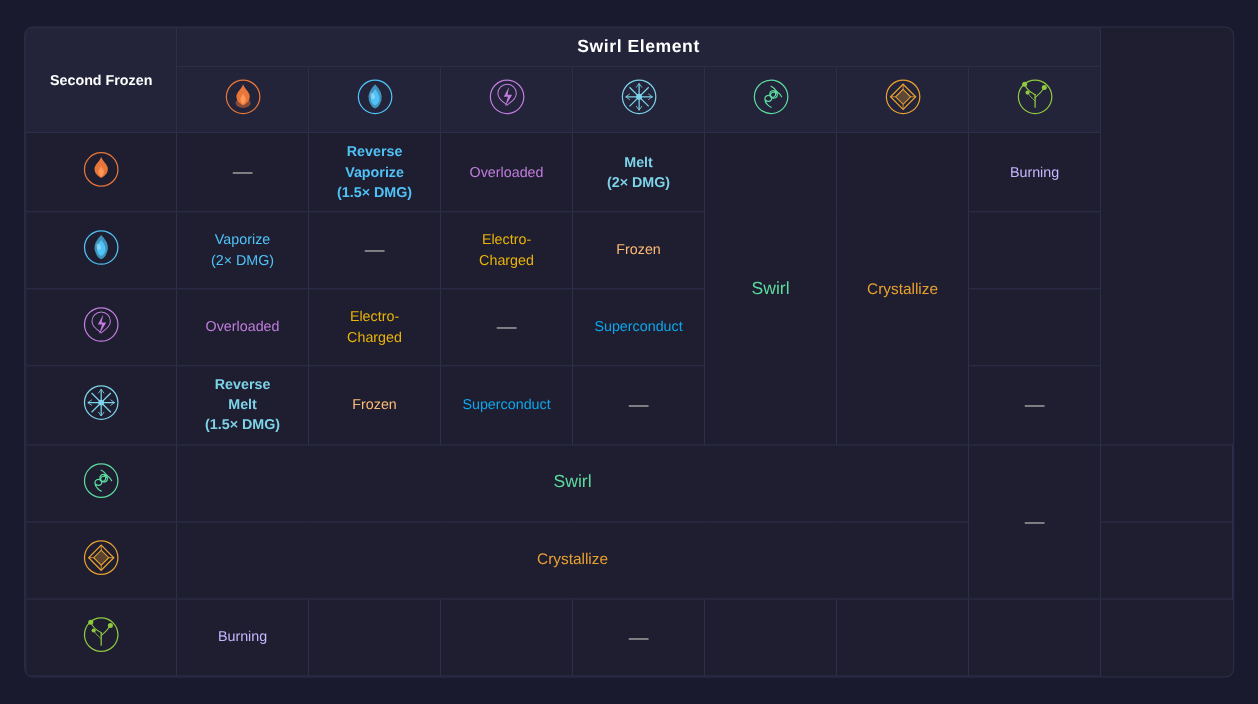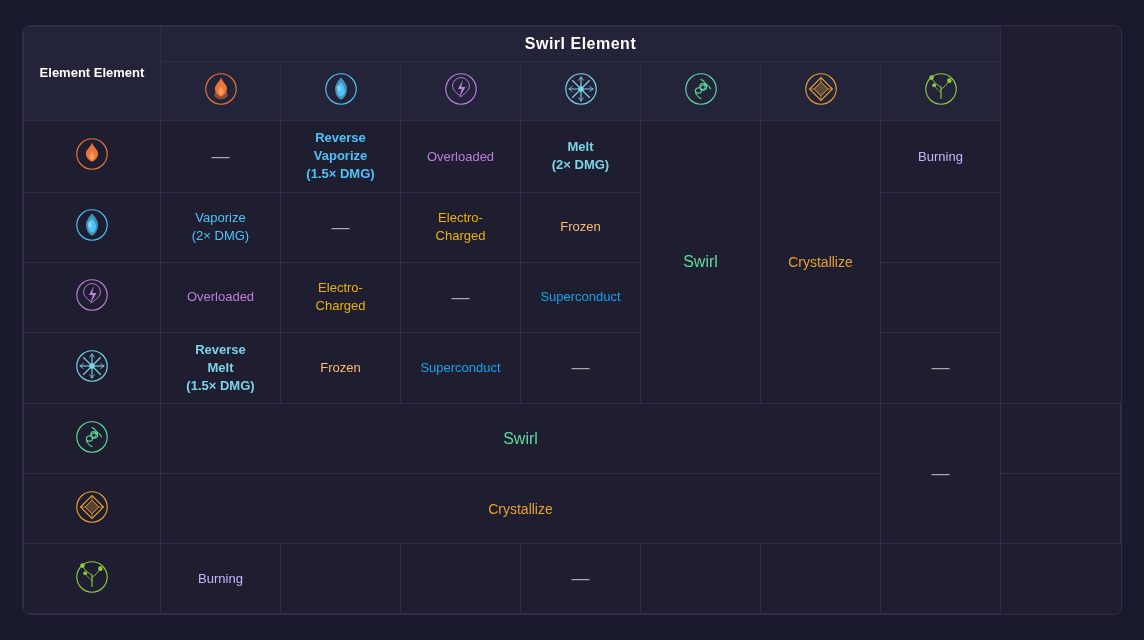--- a/index.html
+++ b/index.html
@@ -92,21 +92,21 @@
   </style>
 </head>
 <body>
 
 <div class="table-wrapper">
   <table>
 
     <thead>
       <tr class="header-row">
         <th class="second-element-cell" rowspan="2">
-          <span>Element Element</span>
+          <span>Second Frozen</span>
         </th>
         <th colspan="7" class="first-element-header">
           <span>Swirl Element</span>
         </th>
       </tr>
       <tr class="header-row">
 
         <th class="icon-cell">
           <svg viewBox="0 0 100 100" xmlns="http://www.w3.org/2000/svg">
             <circle cx="50" cy="50" r="40" fill="none" stroke="#e8763a" stroke-width="3"></circle>

